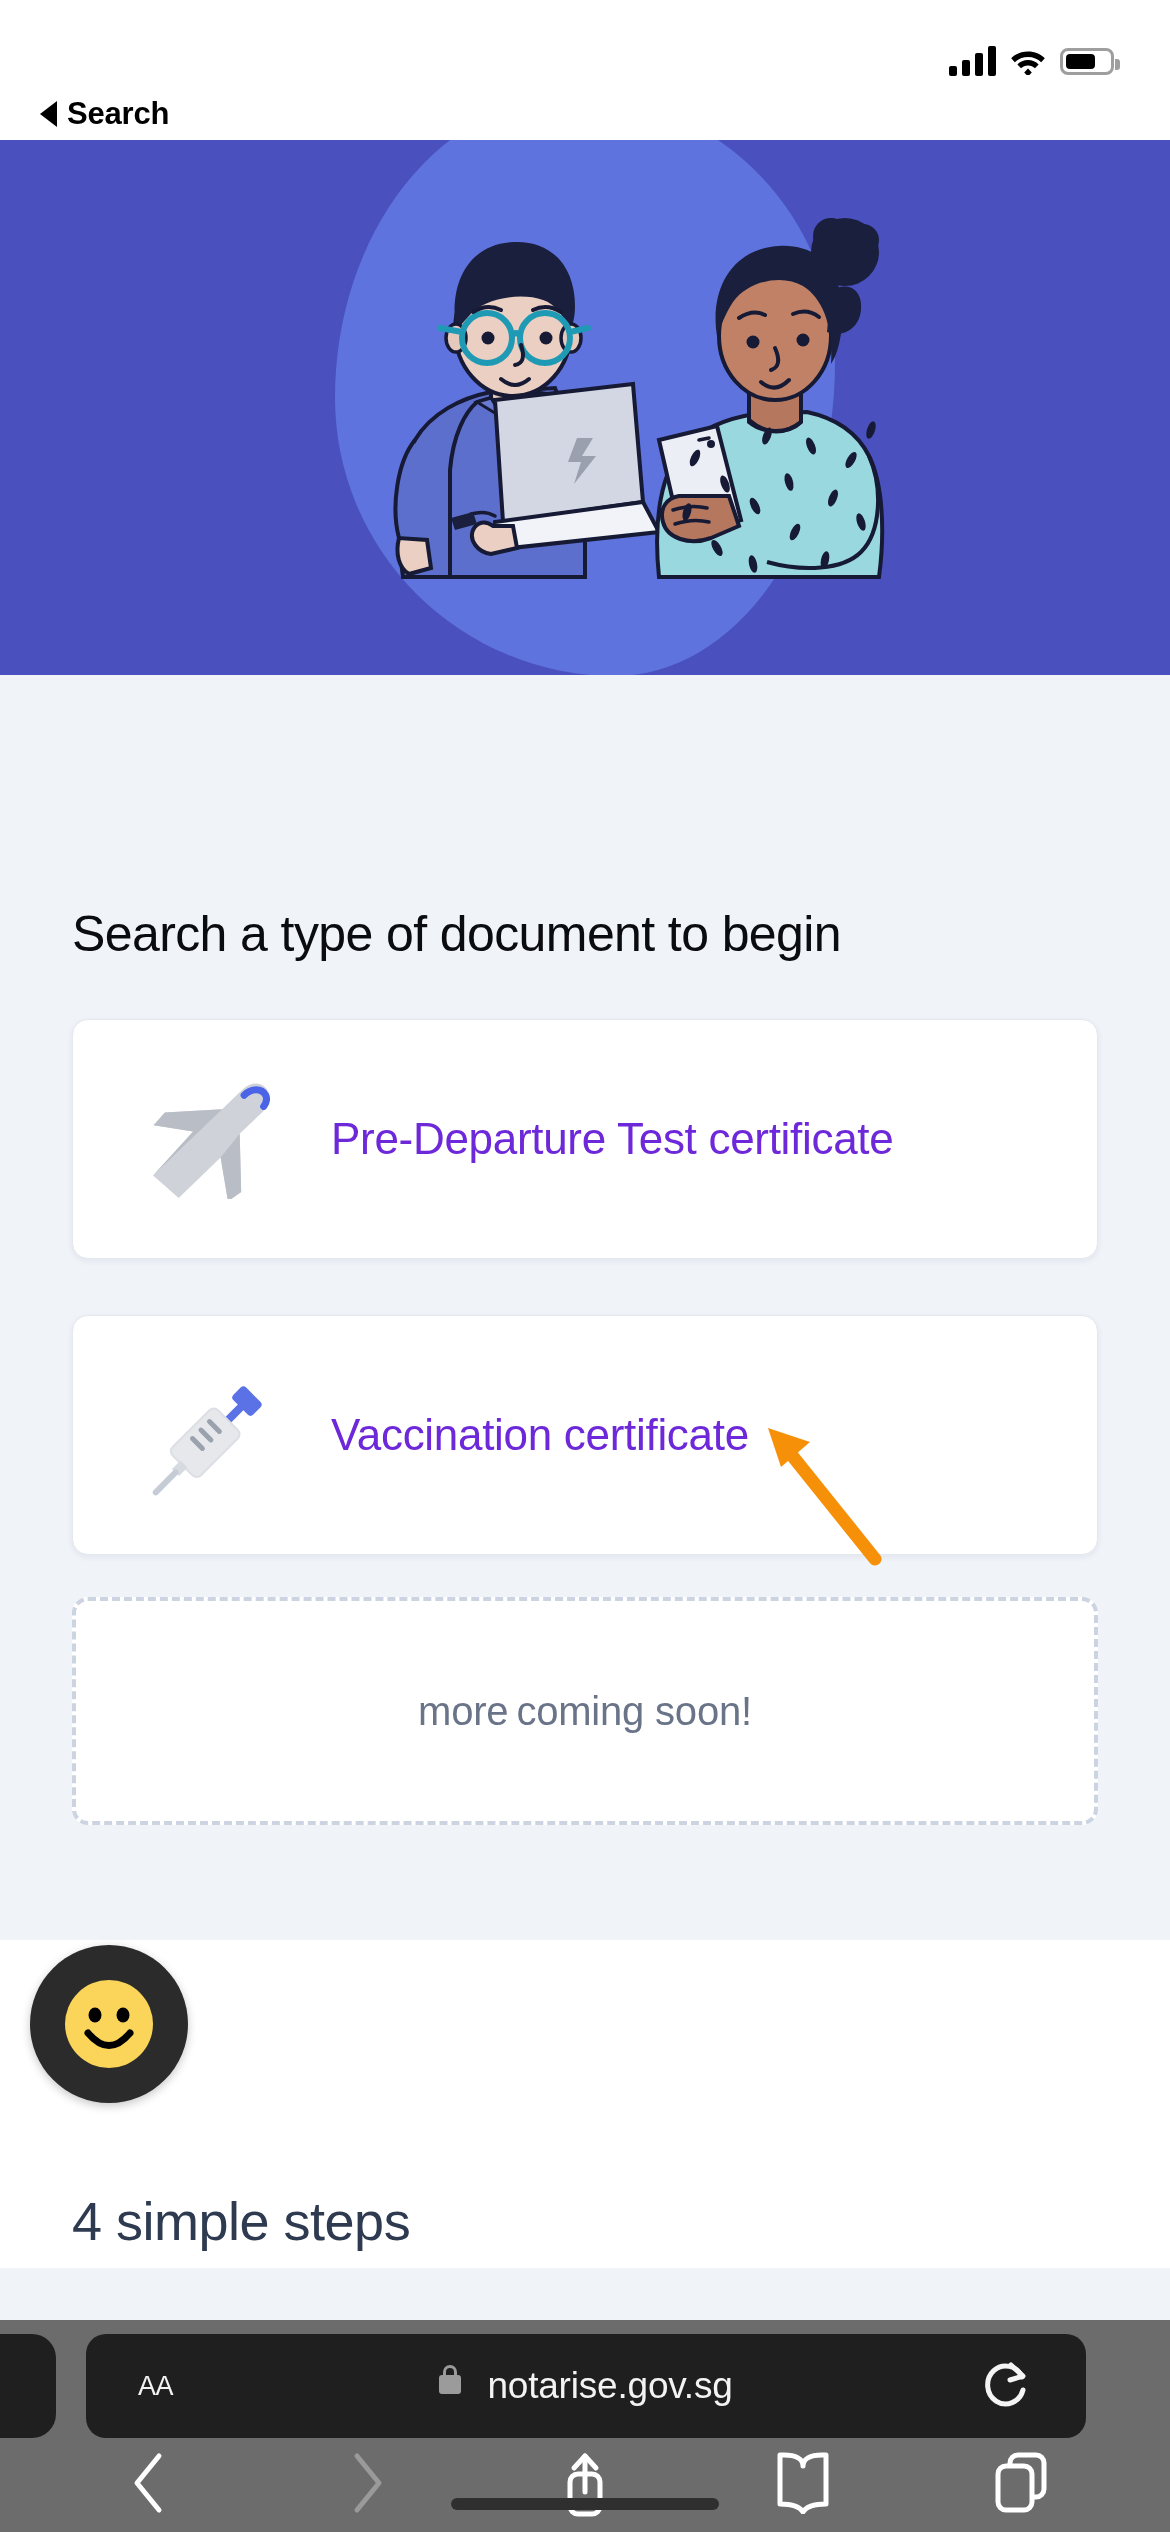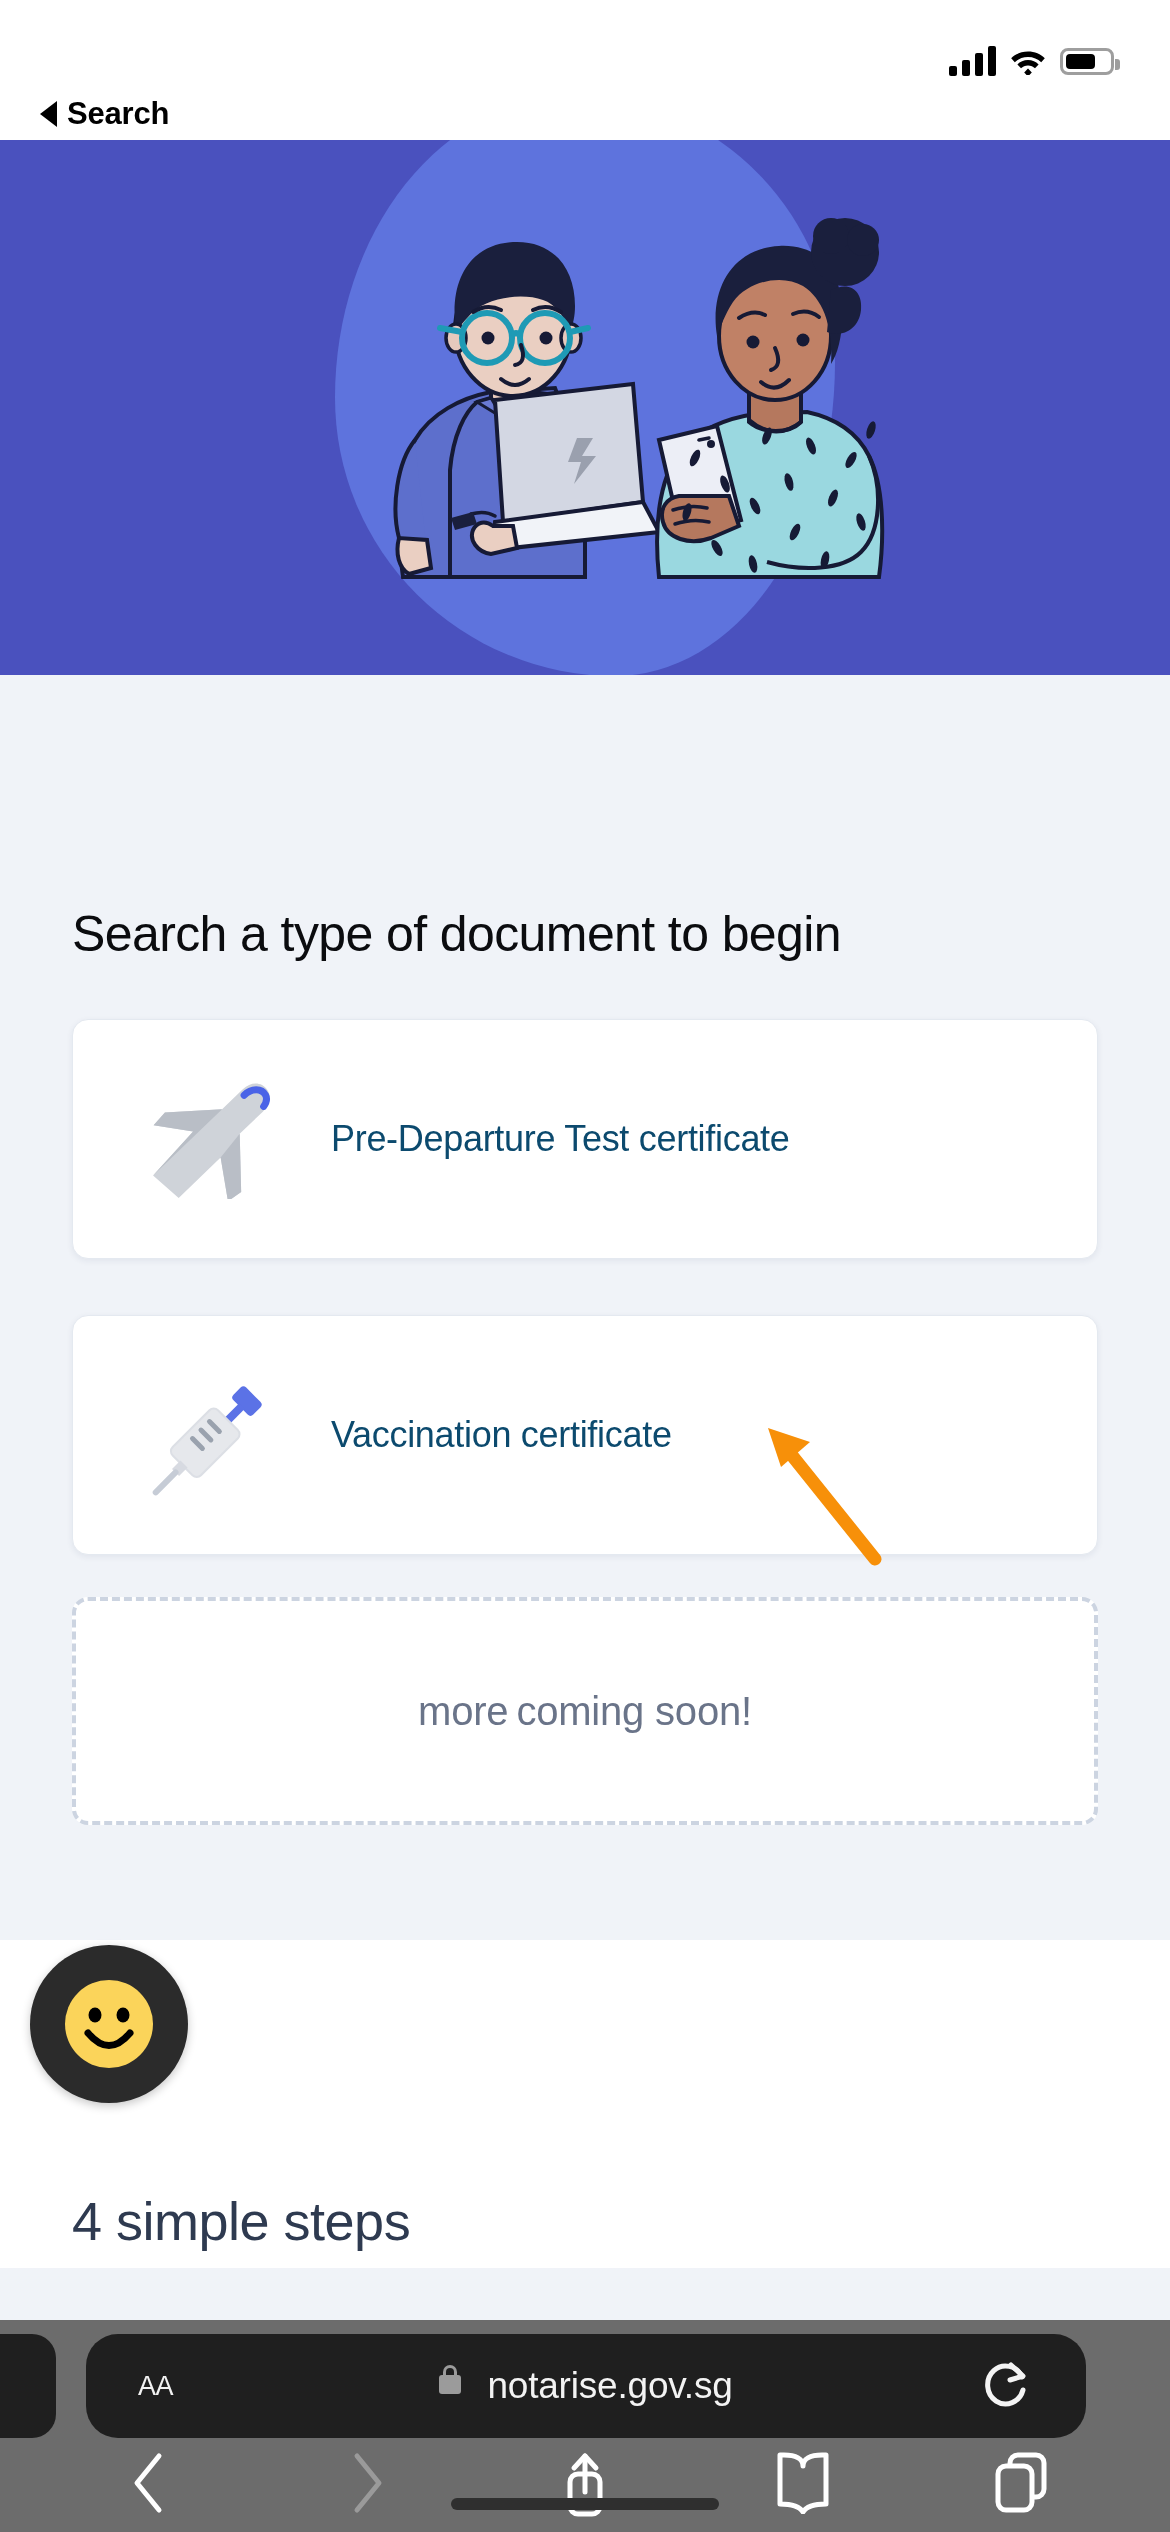--- a/index.html
+++ b/index.html
@@ -100,21 +100,21 @@
     background: #ffffff;
     border: 1px solid #e4e9f0;
     border-radius: 16px;
     box-shadow: 0 2px 6px rgba(30,45,80,.07);
     display: flex; align-items: center;
     padding-left: 56px;
   }
   .card .ico { width: 168px; display: flex; justify-content: center; align-items: center; }
   .card .label {
     margin-left: 34px;
-    font-size: 36px; font-weight: 400; color: #0c4a6e;
+    font-size: 44px; font-weight: 400; color: #6d28d9;
     letter-spacing: -0.3px;
   }
 
   .soon {
     margin-top: 42px;
     height: 228px;
     background: #ffffff;
     border: 4px dashed #ccd4e1;
     border-radius: 16px;
     display: flex; flex-direction: row;
@@ -157,21 +157,21 @@
   }
   .tabstrip { position: absolute; left: 0; top: 0; width: 1170px; height: 130px; }
   .tab-prev {
     position: absolute; left: -62px; top: 14px;
     width: 118px; height: 104px;
     background: #1f1f1f; border-radius: 24px;
   }
   .urlbar {
     position: absolute; left: 86px; top: 14px;
     width: 1000px; height: 104px;
-    background: #1f1f1f; border-radius: 32px;
+    background: #1f1f1f; border-radius: 20px;
     display: flex; align-items: center;
   }
   .aa {
     position: absolute; left: 52px;
     color: #f2f2f2; font-size: 27px; letter-spacing: -0.5px;
   }
   .urlcenter {
     width: 100%; display: flex; align-items: flex-start; justify-content: center; gap: 26px;
   }
   .lock { width: 22px; height: 29px; position: relative; }

